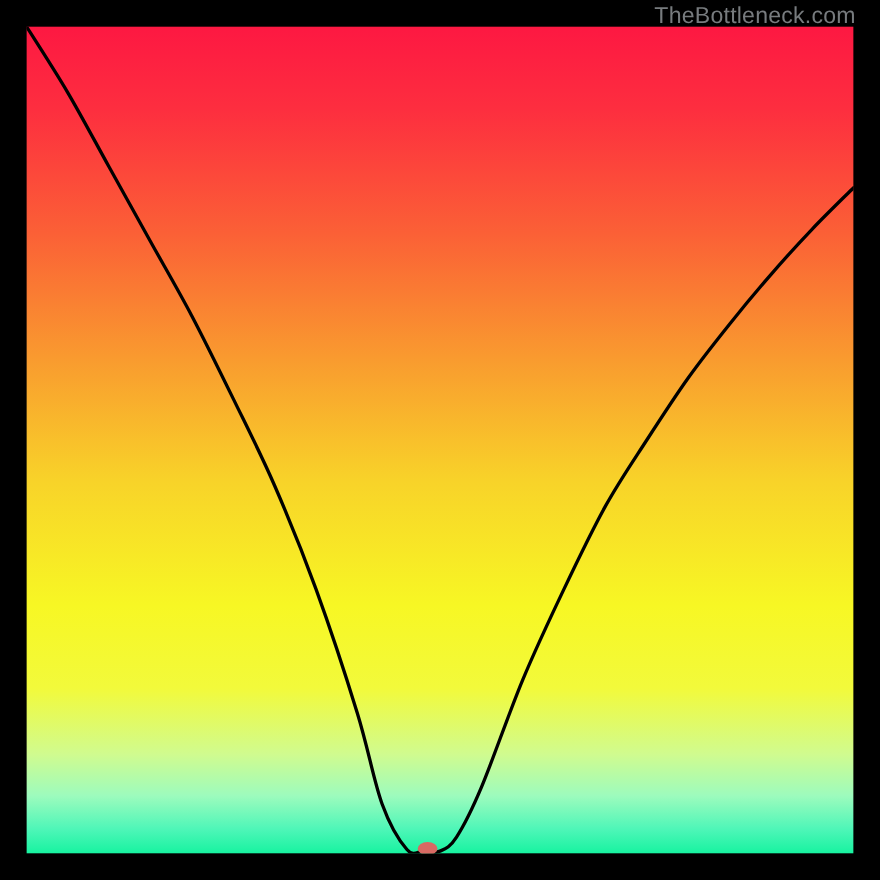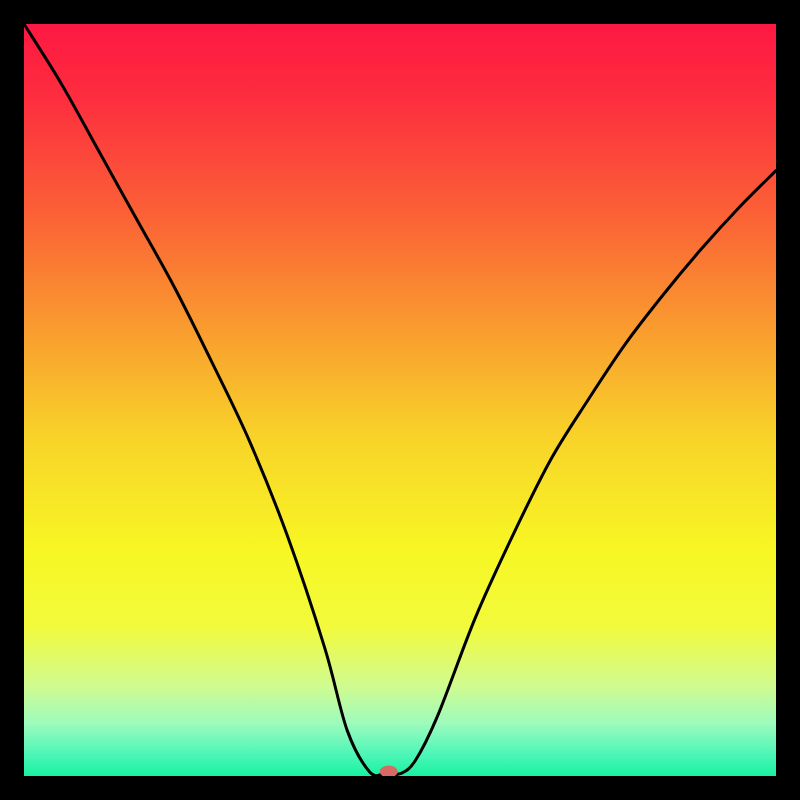--- a/index.html
+++ b/index.html
@@ -34,20 +34,21 @@
     letter-spacing: 0.2px;
     user-select: none;
   }
   svg { display: block; }
 </style>
 </head>
 <body>
 
 <div class="frame">
 
+  <div class="attribution">TheBottleneck.com</div>
 
   <div class="plot-area">
     <svg id="chart-svg" width="752" height="752" viewBox="0 0 752 752">
       <defs>
         <linearGradient id="bg-grad" x1="0" y1="0" x2="0" y2="1">
             <stop offset="0%" stop-color="#fd1842"></stop>
             <stop offset="10%" stop-color="#fd2e3f"></stop>
             <stop offset="25%" stop-color="#fb6036"></stop>
             <stop offset="40%" stop-color="#f99a2f"></stop>
             <stop offset="55.00000000000001%" stop-color="#f8d329"></stop>

